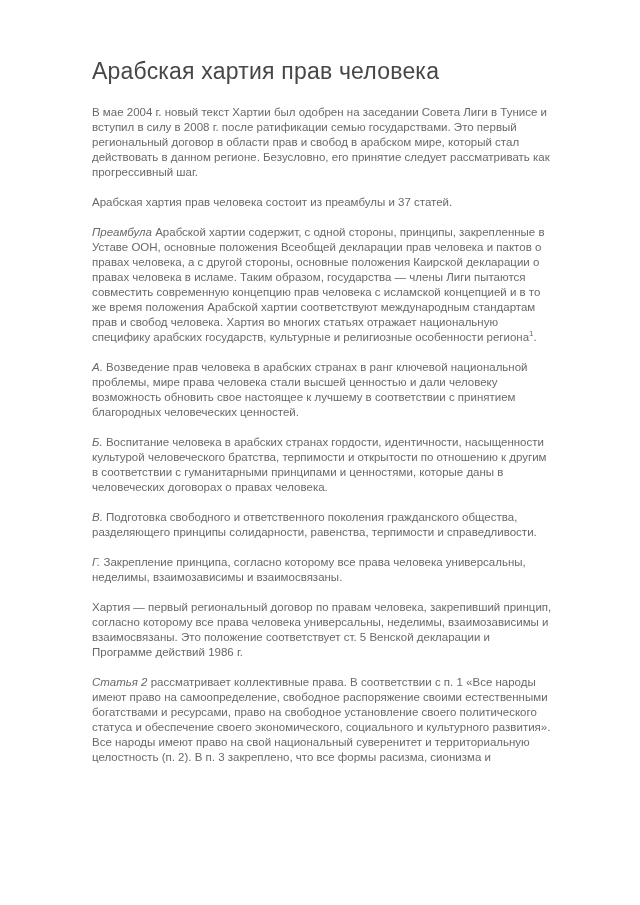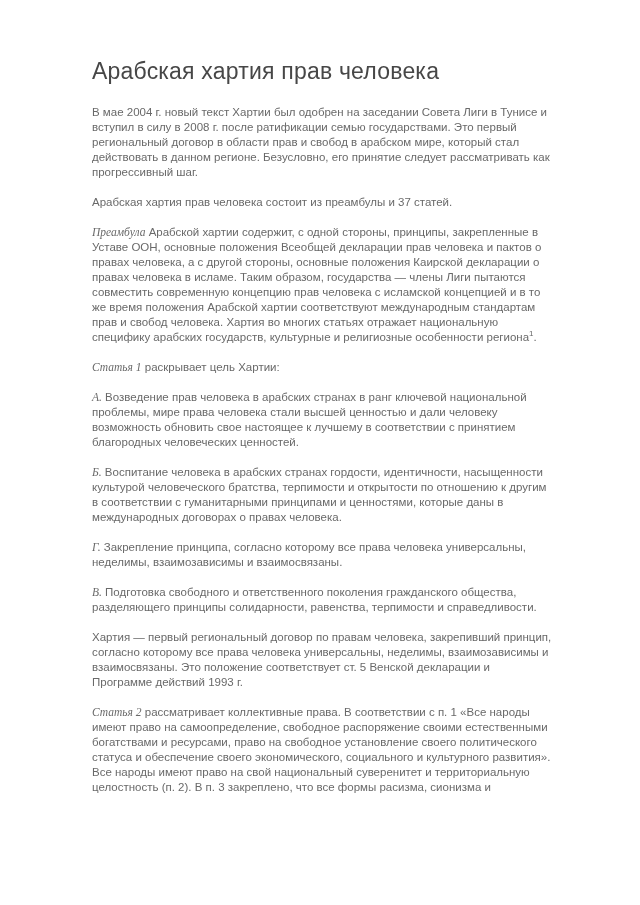--- a/index.html
+++ b/index.html
@@ -30,38 +30,36 @@
   .doc-body {
     color: var(--text-color, #666666);
     font-size: 11.5px;
     line-height: 15px;
   }
   .para {
     margin: 0 0 15px 0;
   }
   .italic {
     font-style: italic;
-    font-family: Liberation Serif, serif;
   }
   sup.fn {
     font-size: 8px;
     line-height: 0;
     vertical-align: super;
   }
 </style>
 </head>
 <body style="background: rgb(255, 255, 255);">
 
 <div class="page">
   <h1 class="doc-title">Арабская хартия прав человека</h1>
   <div class="doc-body">
       <p class="para"><span>В мае 2004 г. новый текст Хартии был одобрен на заседании Совета Лиги в Тунисе и вступил в силу в 2008 г. после ратификации семью государствами. Это первый региональный договор в области прав и свобод в арабском мире, который стал действовать в данном регионе. Безусловно, его принятие следует рассматривать как прогрессивный шаг.</span></p>
       <p class="para"><span>Арабская хартия прав человека состоит из преамбулы и 37 статей.</span></p>
       <p class="para"><span class="italic">Преамбула</span><span> Арабской хартии содержит, с одной стороны, принципы, закрепленные в Уставе ООН, основные положения Всеобщей декларации прав человека и пактов о правах человека, а с другой стороны, основные положения Каирской декларации о правах человека в исламе. Таким образом, государства — члены Лиги пытаются совместить современную концепцию прав человека с исламской концепцией и в то же время положения Арабской хартии соответствуют международным стандартам прав и свобод человека. Хартия во многих статьях отражает национальную специфику арабских государств, культурные и религиозные особенности региона</span><sup class="fn">1</sup><span>.</span></p>
-      <p class="para"><span class="italic">Статья 1</span><span> раскрывает цель Хартии:</span></p>
       <p class="para"><span class="italic">А.</span><span> Возведение прав человека в арабских странах в ранг ключевой национальной проблемы, мире права человека стали высшей ценностью и дали человеку возможность обновить свое настоящее к лучшему в соответствии с принятием благородных человеческих ценностей.</span></p>
-      <p class="para"><span class="italic">Б.</span><span> Воспитание человека в арабских странах гордости, идентичности, насыщенности культурой человеческого братства, терпимости и открытости по отношению к другим в соответствии с гуманитарными принципами и ценностями, которые даны в международных договорах о правах человека.</span></p>
+      <p class="para"><span class="italic">Б.</span><span> Воспитание человека в арабских странах гордости, идентичности, насыщенности культурой человеческого братства, терпимости и открытости по отношению к другим в соответствии с гуманитарными принципами и ценностями, которые даны в человеческих договорах о правах человека.</span></p>
+      <p class="para"><span class="italic">В.</span><span> Подготовка свободного и ответственного поколения гражданского общества, разделяющего принципы солидарности, равенства, терпимости и справедливости.</span></p>
       <p class="para"><span class="italic">Г.</span><span> Закрепление принципа, согласно которому все права человека универсальны, неделимы, взаимозависимы и взаимосвязаны.</span></p>
-      <p class="para"><span class="italic">В.</span><span> Подготовка свободного и ответственного поколения гражданского общества, разделяющего принципы солидарности, равенства, терпимости и справедливости.</span></p>
-      <p class="para"><span>Хартия — первый региональный договор по правам человека, закрепивший принцип, согласно которому все права человека универсальны, неделимы, взаимозависимы и взаимосвязаны. Это положение соответствует ст. 5 Венской декларации и Программе действий 1993 г.</span></p>
+      <p class="para"><span>Хартия — первый региональный договор по правам человека, закрепивший принцип, согласно которому все права человека универсальны, неделимы, взаимозависимы и взаимосвязаны. Это положение соответствует ст. 5 Венской декларации и Программе действий 1986 г.</span></p>
       <p class="para"><span class="italic">Статья 2</span><span> рассматривает коллективные права. В соответствии с п. 1 «Все народы имеют право на самоопределение, свободное распоряжение своими естественными богатствами и ресурсами, право на свободное установление своего политического статуса и обеспечение своего экономического, социального и культурного развития». Все народы имеют право на свой национальный суверенитет и территориальную целостность (п. 2). В п. 3 закреплено, что все формы расизма, сионизма и</span></p>
     </div>
 </div>
 
 </body></html>

